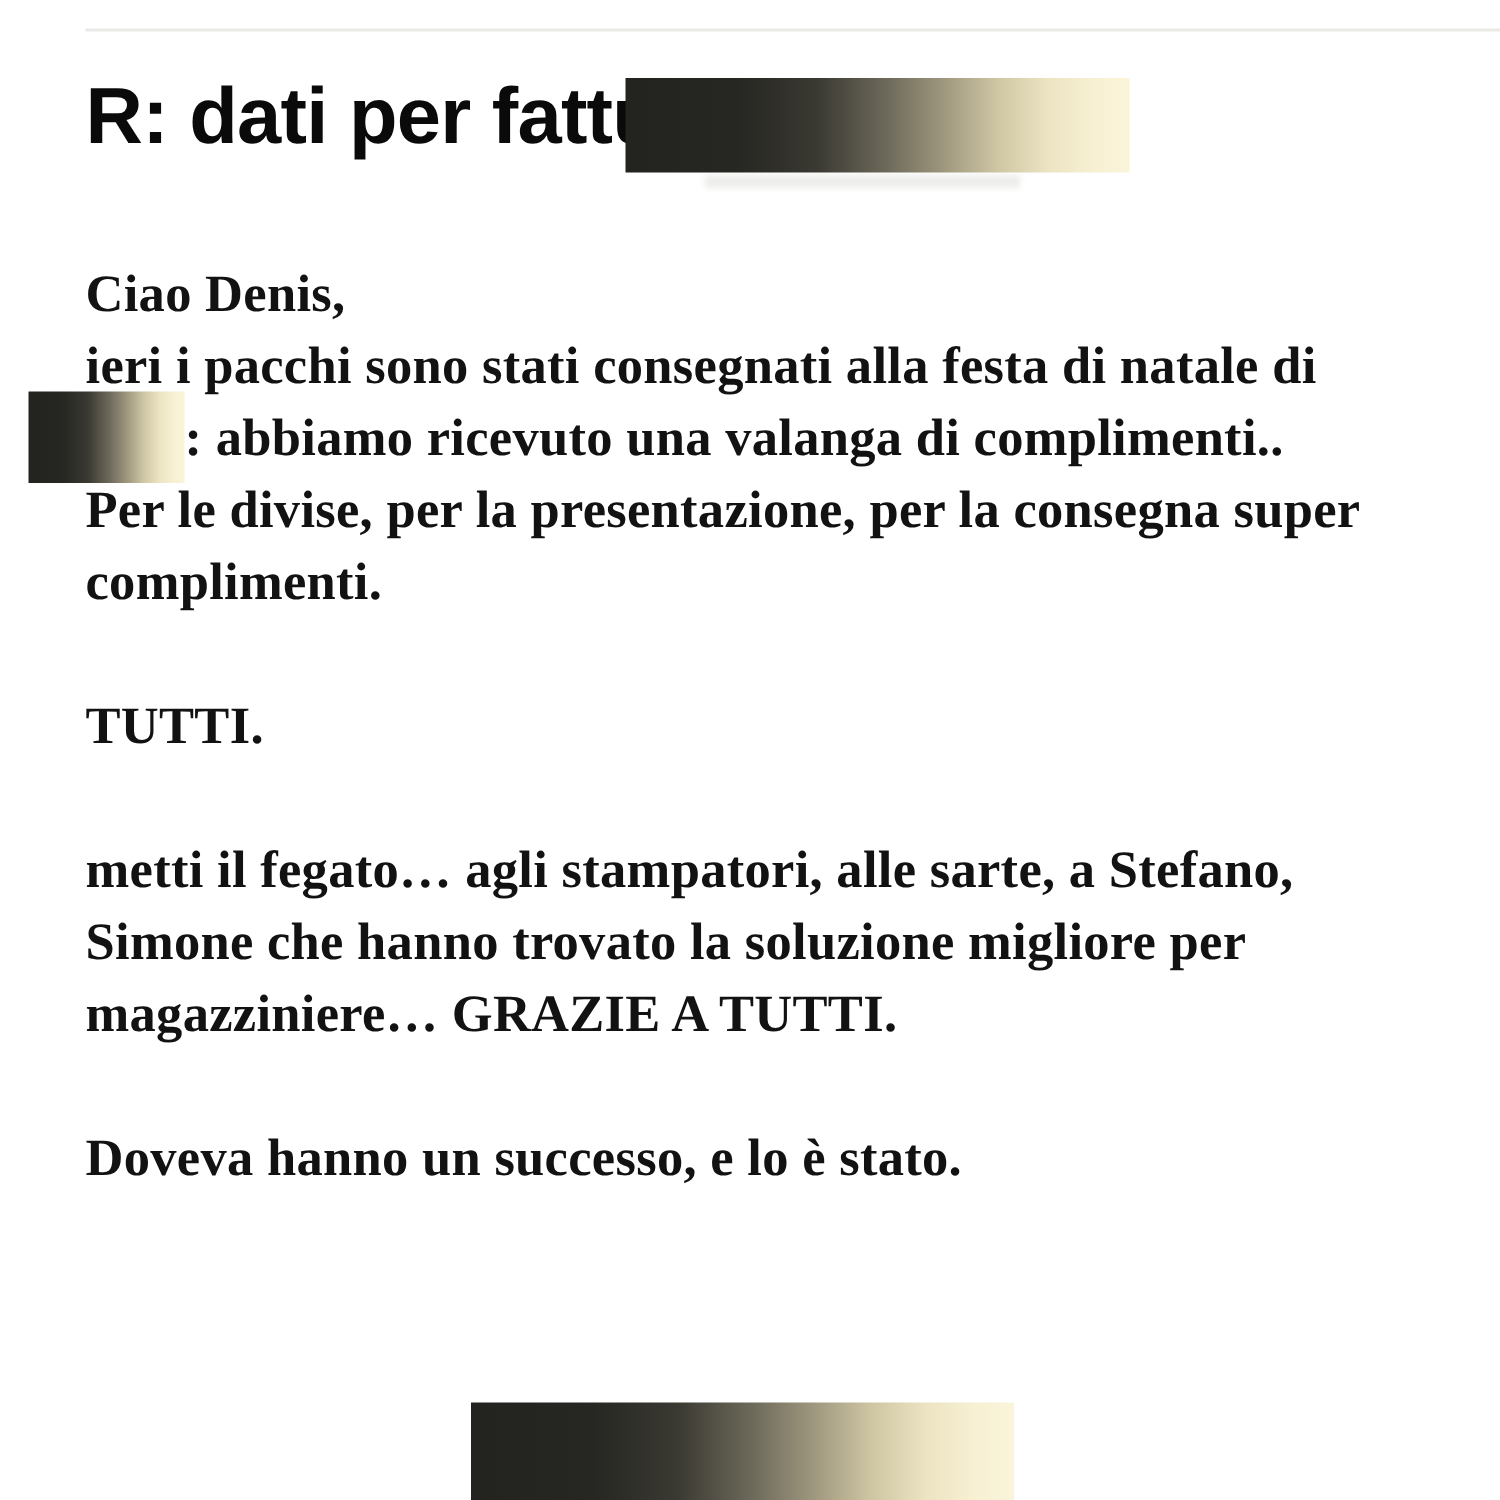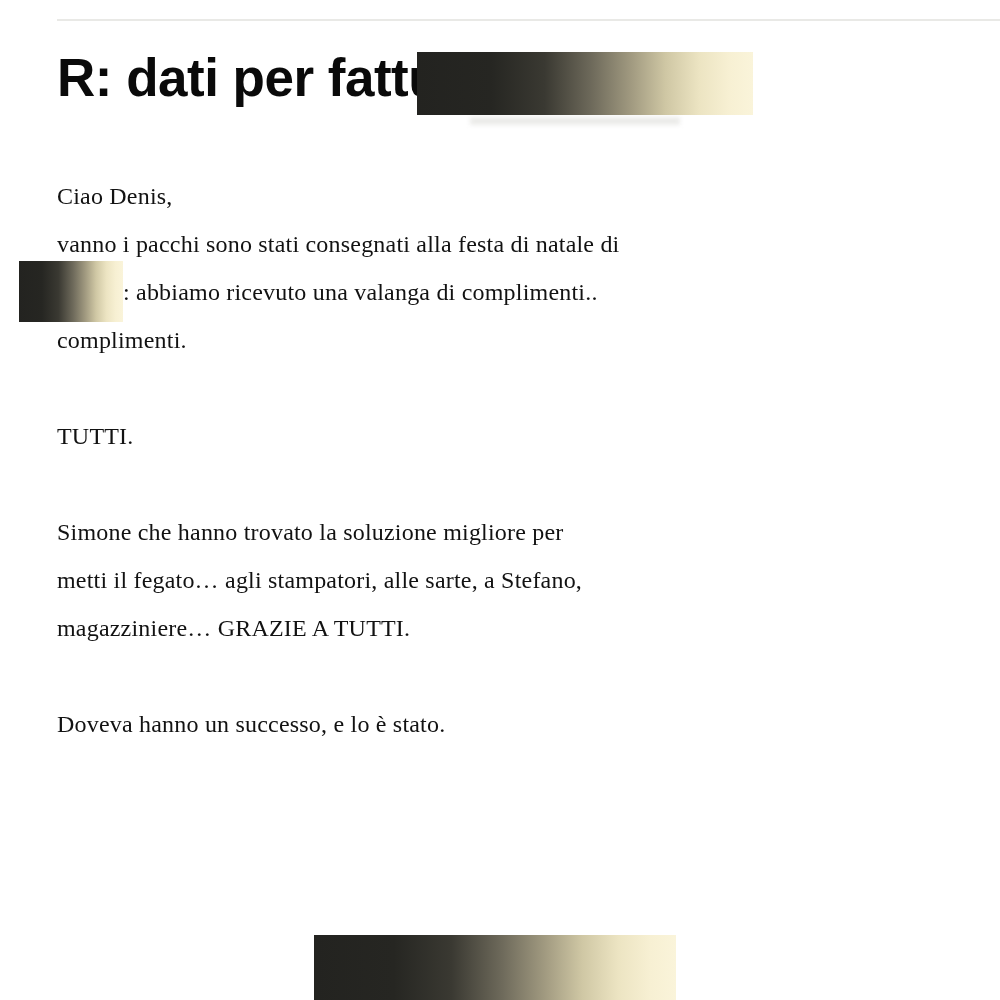--- a/index.html
+++ b/index.html
@@ -76,24 +76,25 @@
     height: 8px;
     background: #dcdcd8;
     opacity: 0.55;
     filter: blur(2px);
     z-index: 4;
   }
   .email-body {
     position: absolute;
     left: 57px;
     top: 172px;
-    font-size: 24px;
+    font-size: 35px;
     letter-spacing: 0.2px;
     color: #121212;
     z-index: 1;
+    font-weight: bold;
   }
   .line {
     height: 48px;
     line-height: 48px;
     white-space: pre;
   }
   .after-redaction {
     padding-left: 66px;
   }
 </style>
@@ -104,28 +105,29 @@
 
   <div class="top-rule"></div>
 
   <div class="subject">R: dati per fattu</div>
 
   <div class="redaction redaction-subject"></div>
   <div class="subject-smudge"></div>
 
   <div class="email-body">
     <div class="line">Ciao Denis,</div>
-    <div class="line">vanno i pacchi sono stati consegnati alla festa di natale di</div>
+    <div class="line">ieri i pacchi sono stati consegnati alla festa di natale di</div>
     <div class="line after-redaction">: abbiamo ricevuto una valanga di complimenti..</div>
+    <div class="line">Per le divise, per la presentazione, per la consegna super</div>
     <div class="line">complimenti.</div>
     <div class="line"></div>
     <div class="line">TUTTI.</div>
     <div class="line"></div>
+    <div class="line">metti il fegato… agli stampatori, alle sarte, a Stefano,</div>
     <div class="line">Simone che hanno trovato la soluzione migliore per</div>
-    <div class="line">metti il fegato… agli stampatori, alle sarte, a Stefano,</div>
     <div class="line">magazziniere… GRAZIE A TUTTI.</div>
     <div class="line"></div>
     <div class="line">Doveva hanno un successo, e lo è stato.</div>
     <div class="line"></div>
   </div>
 
   <div class="redaction redaction-name"></div>
   <div class="redaction redaction-footer"></div>
 
 </div>

